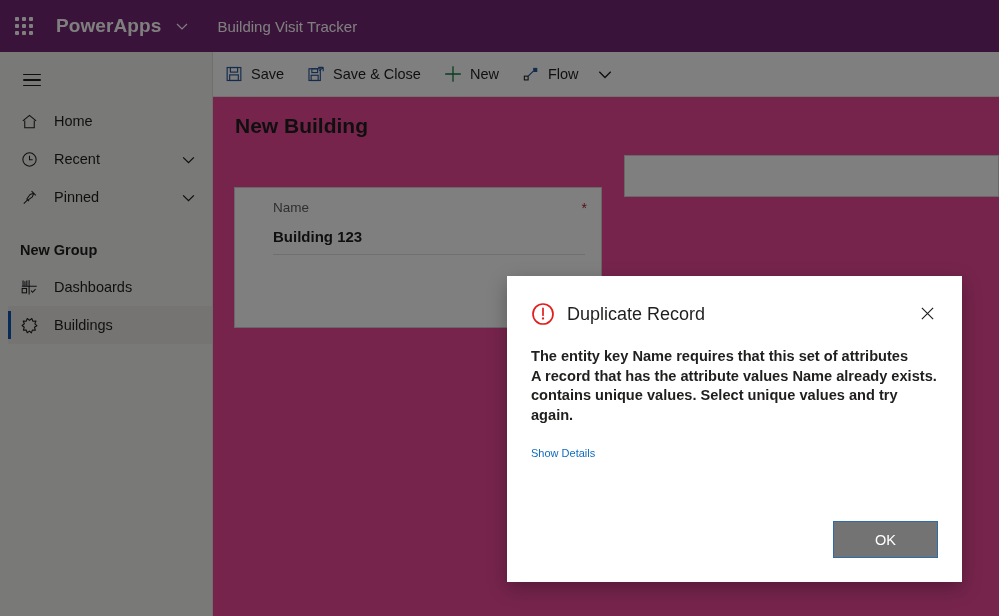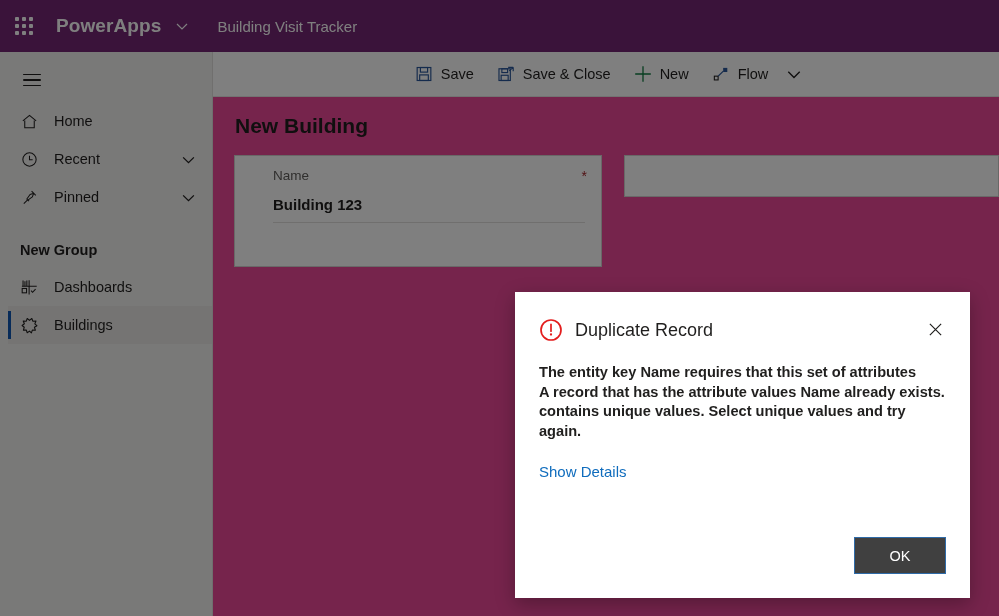--- a/index.html
+++ b/index.html
@@ -103,21 +103,21 @@
     font-size: 14.5px; font-weight: bold; color: #201f1e;
     padding: 0 0 0 12px; margin-top: 26px; margin-bottom: 10px;
   }
 
   
   #cmdbar {
     position: absolute; top: 52px; left: 213px;
     width: 786px; height: 45px;
     background: #ffffff;
     border-bottom: 1px solid #e6e4e2;
-    display: flex; align-items: center; justify-content: center;
+    display: flex; align-items: center;
   }
   .cmd {
     display: flex; align-items: center; height: 45px;
     padding: 0 11px; cursor: pointer;
     color: #201f1e; font-size: 14.5px;
   }
   .cmd .cmd-ico {
     display: flex; align-items: center; justify-content: center;
     width: 20px; height: 20px; margin-right: 7px;
   }
@@ -149,47 +149,46 @@
     content: ""; position: absolute; left: 0; bottom: 0;
     width: 100%; height: 3px; background: #2b579a;
   }
   #cards {
     display: flex; margin: 17px 0 0 21px; gap: 22px;
   }
   .card {
     border: 1px solid #d2d0ce;
     background: #ffffff;
   }
-  #card-general { width: 368px; height: 112px; }
+  #card-general { width: 368px; height: 141px; margin-top: 32px; }
   #card-empty   { width: 375px; height: 42px; }
   .field { padding: 12px 16px 0 38px; position: relative; }
   .field-label {
     font-size: 13.5px; color: #605e5c;
   }
   .req-star {
     position: absolute; right: 14px; top: 12px;
     color: #a4262c; font-size: 14px;
   }
   .field-value {
     font-size: 15px; font-weight: bold; color: #201f1e;
     margin-top: 13px; padding-bottom: 9px;
     border-bottom: 1px solid #e1dfdd;
     margin-right: 0px;
     cursor: text;
   }
 
   
   #dialog {
     position: absolute;
-    left: 507px; top: 292px;
+    left: 507px; top: 276px;
     width: 455px; height: 306px;
     background: #ffffff;
     box-shadow: 0 6px 18px rgba(0,0,0,0.28);
     z-index: 100;
-    margin-left: 8px;
   }
   #dlg-header {
     display: flex; align-items: center;
     padding: 26px 0 0 24px;
     position: relative;
   }
   #dlg-alert-icon { width: 24px; height: 24px; flex: 0 0 24px; }
   #dlg-title {
     font-size: 18px; color: #201f1e; margin-left: 12px;
   }
@@ -201,30 +200,30 @@
   }
   #dlg-body {
     padding: 21px 24px 0 24px;
   }
   .dlg-line {
     font-size: 14.6px; font-weight: bold; color: #201f1e;
     line-height: 19.6px;
   }
   #dlg-details-link {
     display: inline-block; margin: 22px 0 0 24px;
-    font-size: 15px; color: #0f6cbd; cursor: pointer;
+    font-size: 11px; color: #0f6cbd; cursor: pointer;
   }
   #dlg-footer {
     position: absolute; left: 0; bottom: 0;
     width: 455px; padding: 0 24px 24px 0;
     display: flex; justify-content: flex-end;
   }
   #ok-button {
-    width: 92px; height: 37px;
-    background: #404040;
+    width: 105px; height: 37px;
+    background: #737373;
     border: 1px solid #2f6ba8;
     color: #ffffff; font-size: 14.5px;
     font-family: "Liberation Sans", sans-serif;
     cursor: pointer;
   }
 </style>
 </head>
 <body>
 
 <div id="app-layer">

